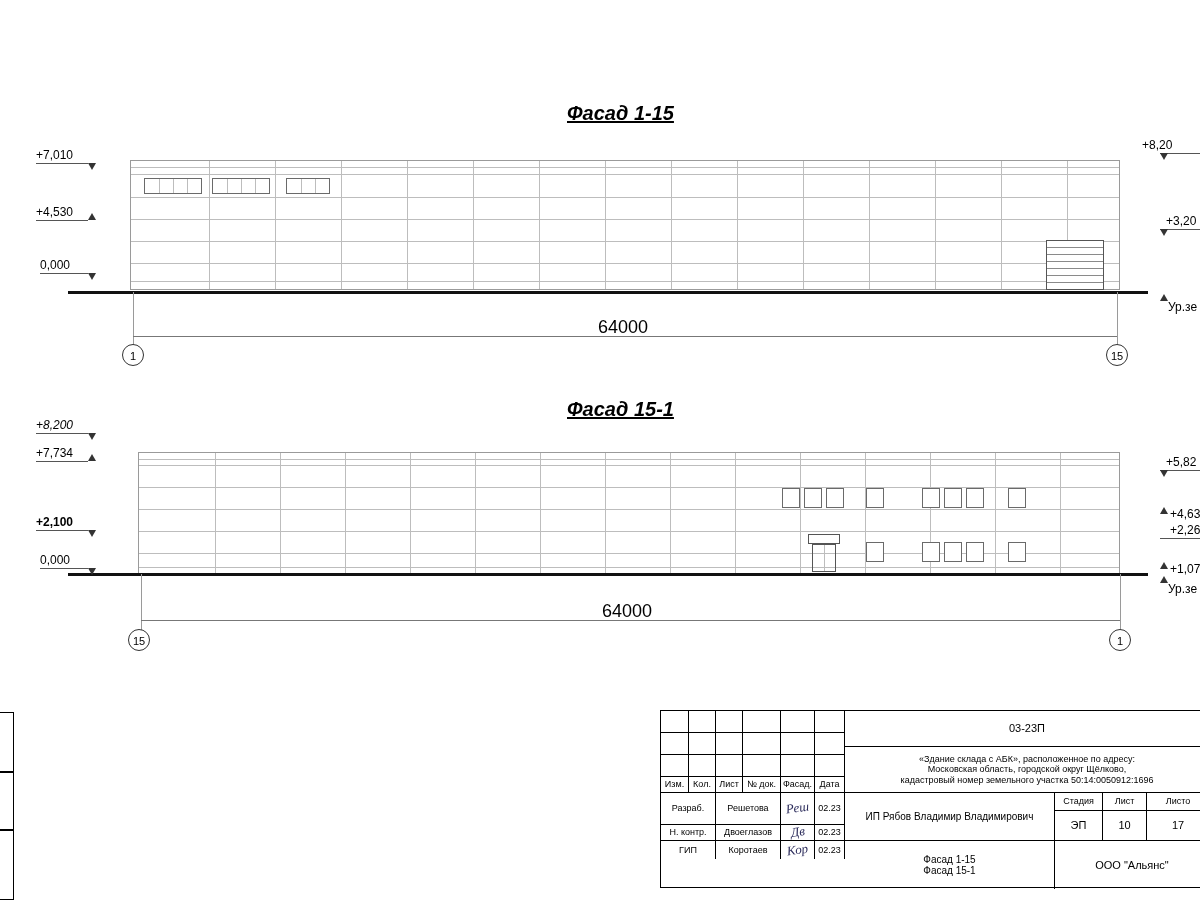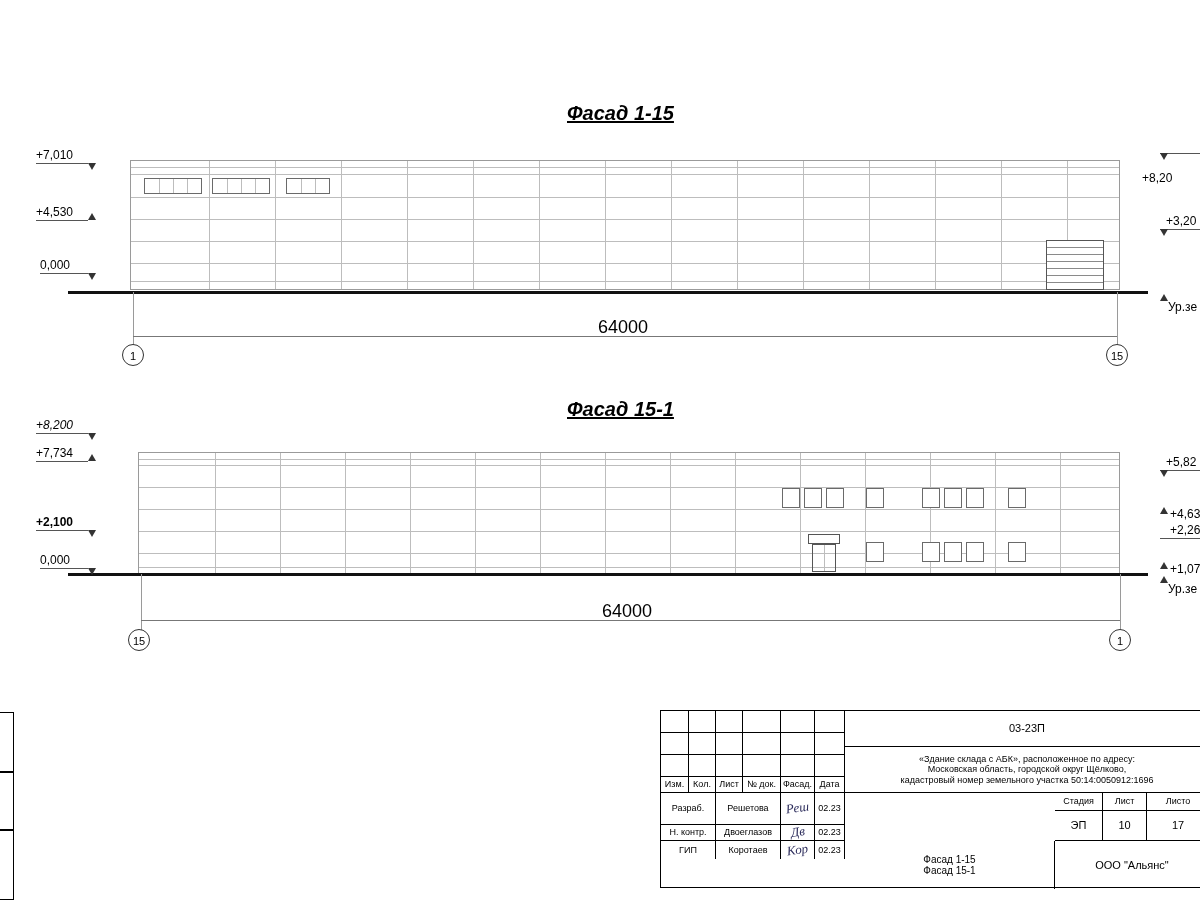--- a/index.html
+++ b/index.html
@@ -212,21 +212,21 @@
     <div class="arrow-down" style="left:88px;top:163px;"></div>
 
     <div class="abs lvl" style="left:36px;top:205px;">+4,530</div>
     <div class="lvl-tick" style="left:36px;top:220px;width:52px;"></div>
     <div class="arrow-up" style="left:88px;top:213px;"></div>
 
     <div class="abs lvl" style="left:40px;top:258px;">0,000</div>
     <div class="lvl-tick" style="left:40px;top:273px;width:48px;"></div>
     <div class="arrow-down" style="left:88px;top:273px;"></div>
 
-    <div class="abs lvl" style="left:1142px;top:138px;margin-top:33px;">+8,20</div>
+    <div class="abs lvl" style="left:1142px;top:138px;">+8,20</div>
     <div class="lvl-tick" style="left:1160px;top:153px;width:40px;"></div>
     <div class="arrow-down" style="left:1160px;top:153px;"></div>
 
     <div class="abs lvl" style="left:1166px;top:214px;">+3,20</div>
     <div class="lvl-tick" style="left:1160px;top:229px;width:40px;"></div>
     <div class="arrow-down" style="left:1160px;top:229px;"></div>
 
     <div class="abs lvl" style="left:1168px;top:300px;">Ур.зе</div>
     <div class="arrow-up" style="left:1160px;top:294px;"></div>
 
@@ -386,20 +386,21 @@
     <div class="cell nb-b" style="left:154px;top:130px;width:30px;height:18px;">02.23</div>
 
     <div class="cell big" style="left:184px;top:0;width:364px;height:36px;border-right:none;">03-23П</div>
 
     <div class="cell" style="left:184px;top:36px;width:364px;height:46px;border-right:none;flex-direction:column;">
       <span>«Здание склада с АБК», расположенное по адресу:</span>
       <span>Московская область, городской округ Щёлково,</span>
       <span>кадастровый номер земельного участка 50:14:0050912:1696</span>
     </div>
 
+    <div class="cell mid" style="left:184px;top:82px;width:210px;height:48px;">ИП Рябов Владимир Владимирович</div>
 
     <div class="cell" style="left:394px;top:82px;width:48px;height:18px;">Стадия</div>
     <div class="cell" style="left:442px;top:82px;width:44px;height:18px;">Лист</div>
     <div class="cell" style="left:486px;top:82px;width:62px;height:18px;border-right:none;">Листо</div>
 
     <div class="cell big" style="left:394px;top:100px;width:48px;height:30px;">ЭП</div>
     <div class="cell big" style="left:442px;top:100px;width:44px;height:30px;">10</div>
     <div class="cell big" style="left:486px;top:100px;width:62px;height:30px;border-right:none;">17</div>
 
     <div class="cell mid nb-b" style="left:184px;top:130px;width:210px;height:48px;flex-direction:column;">

